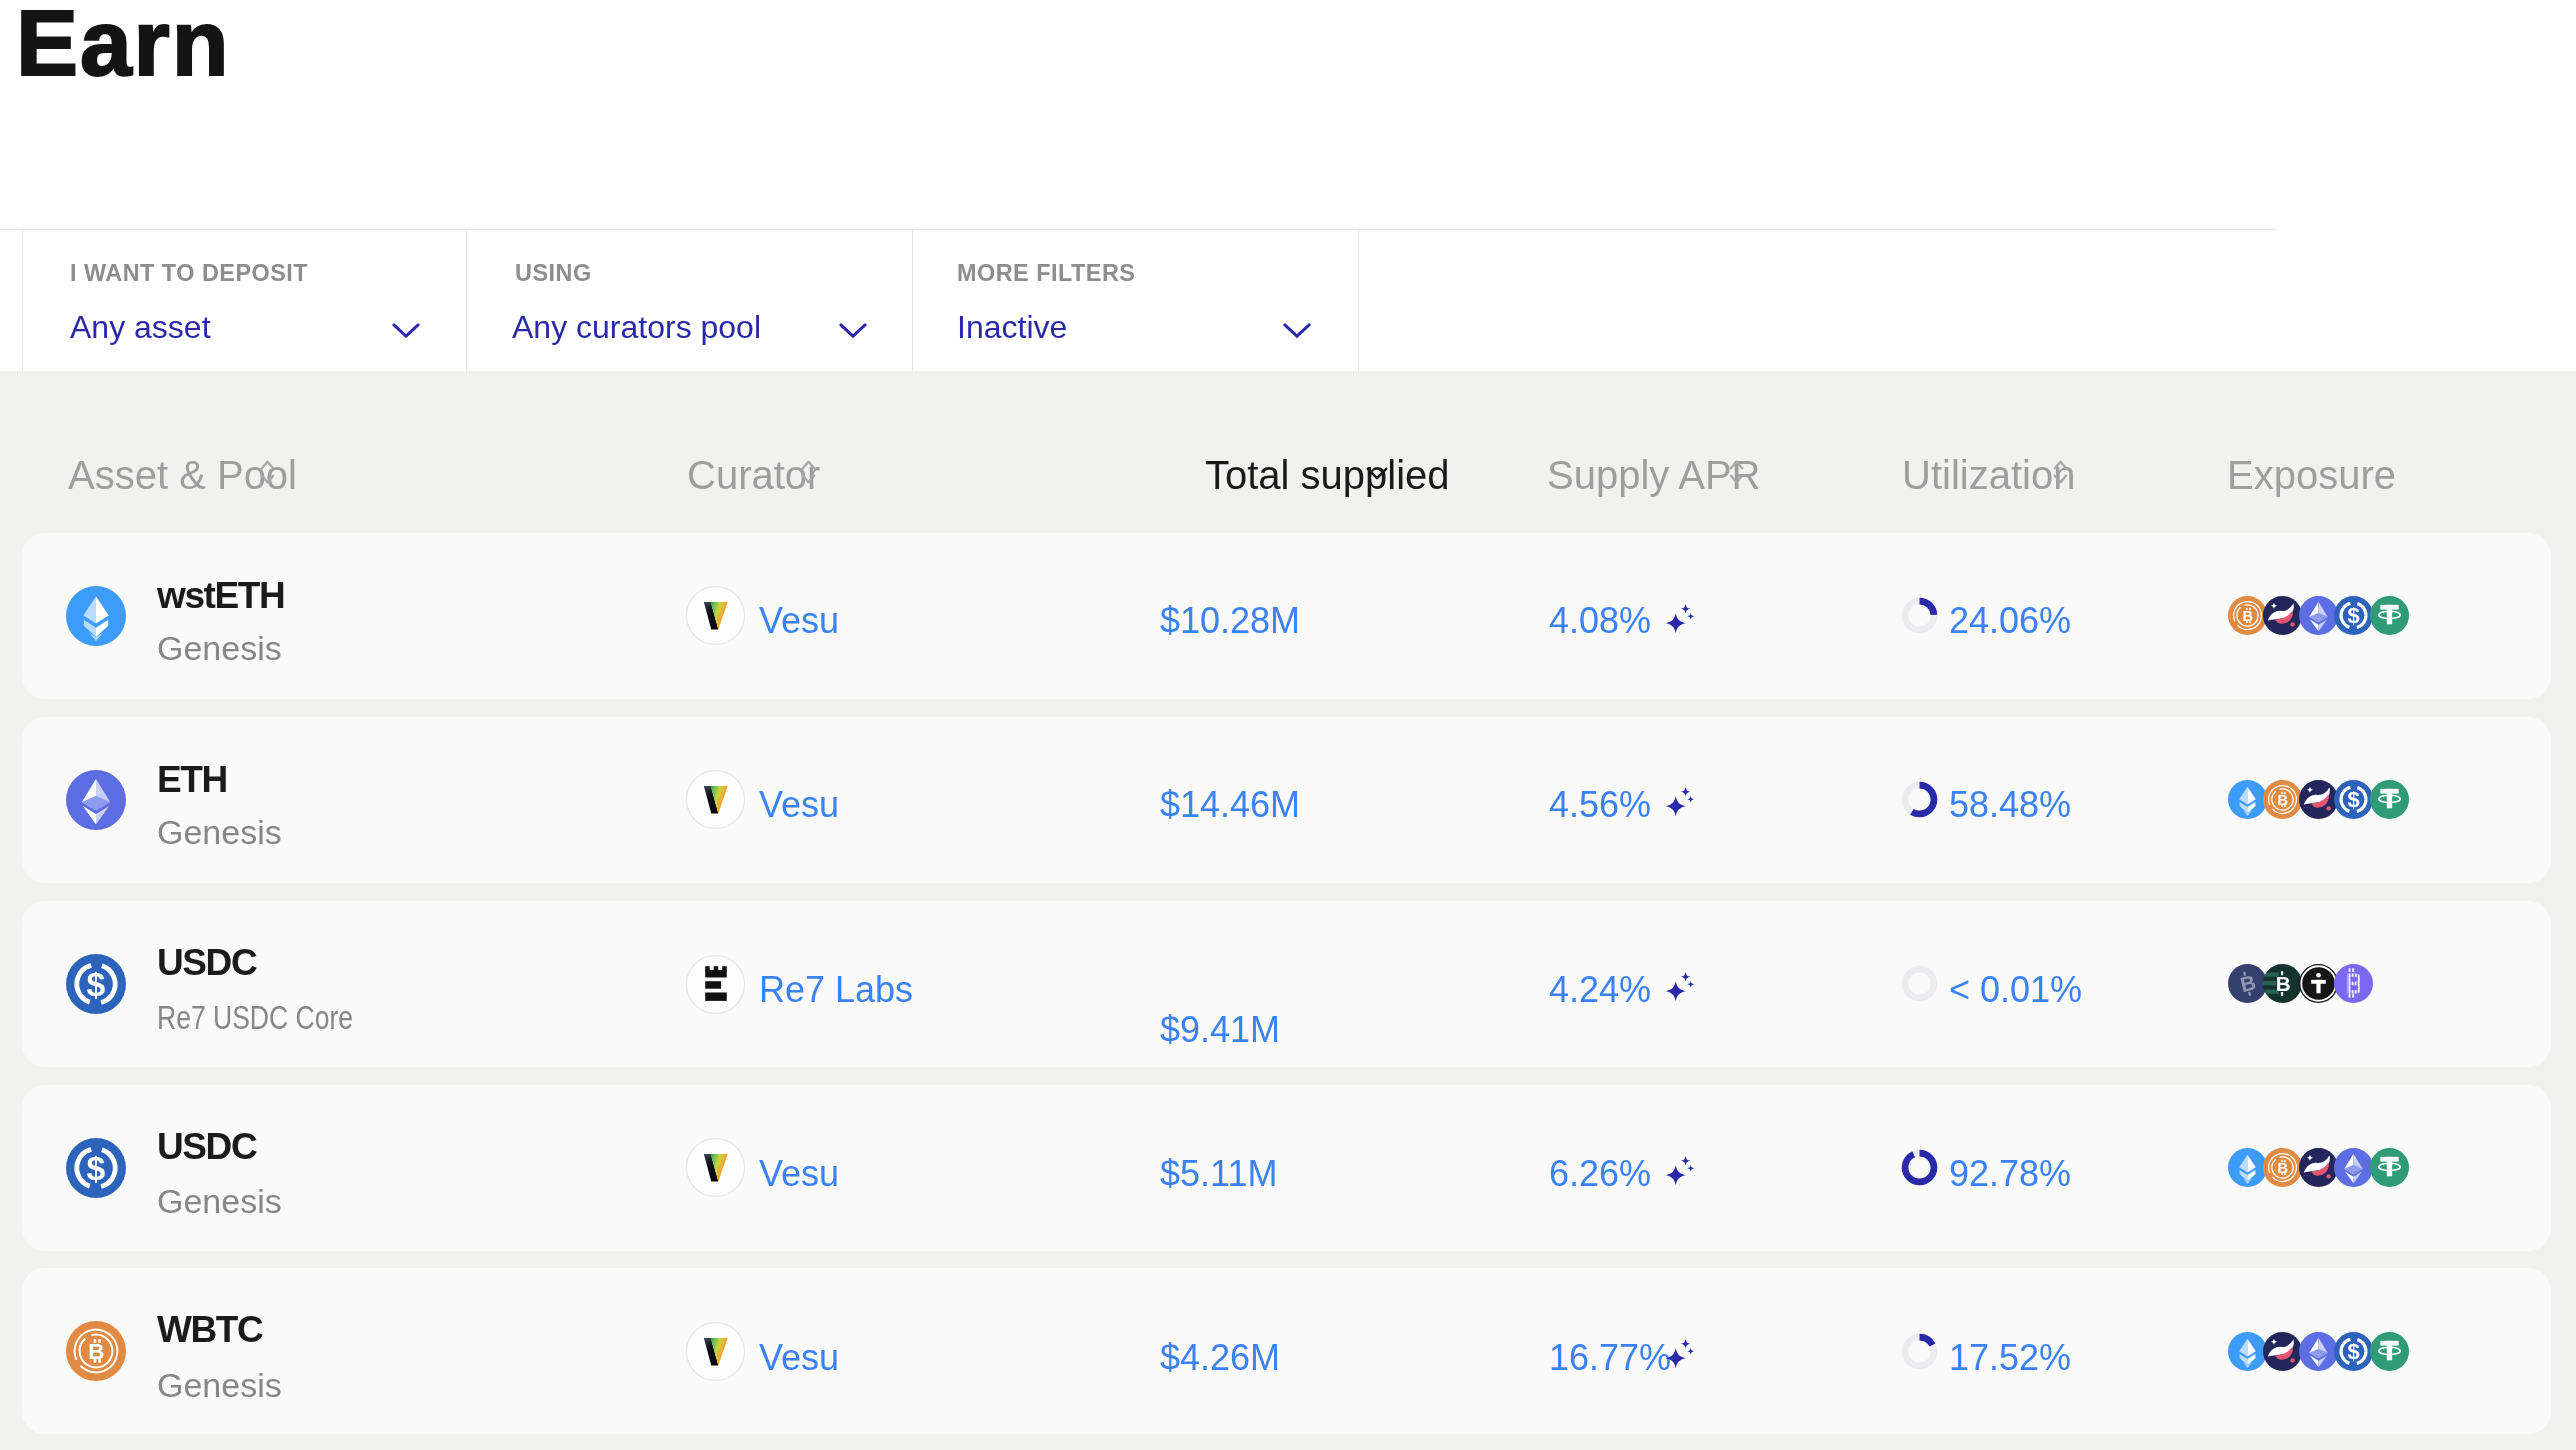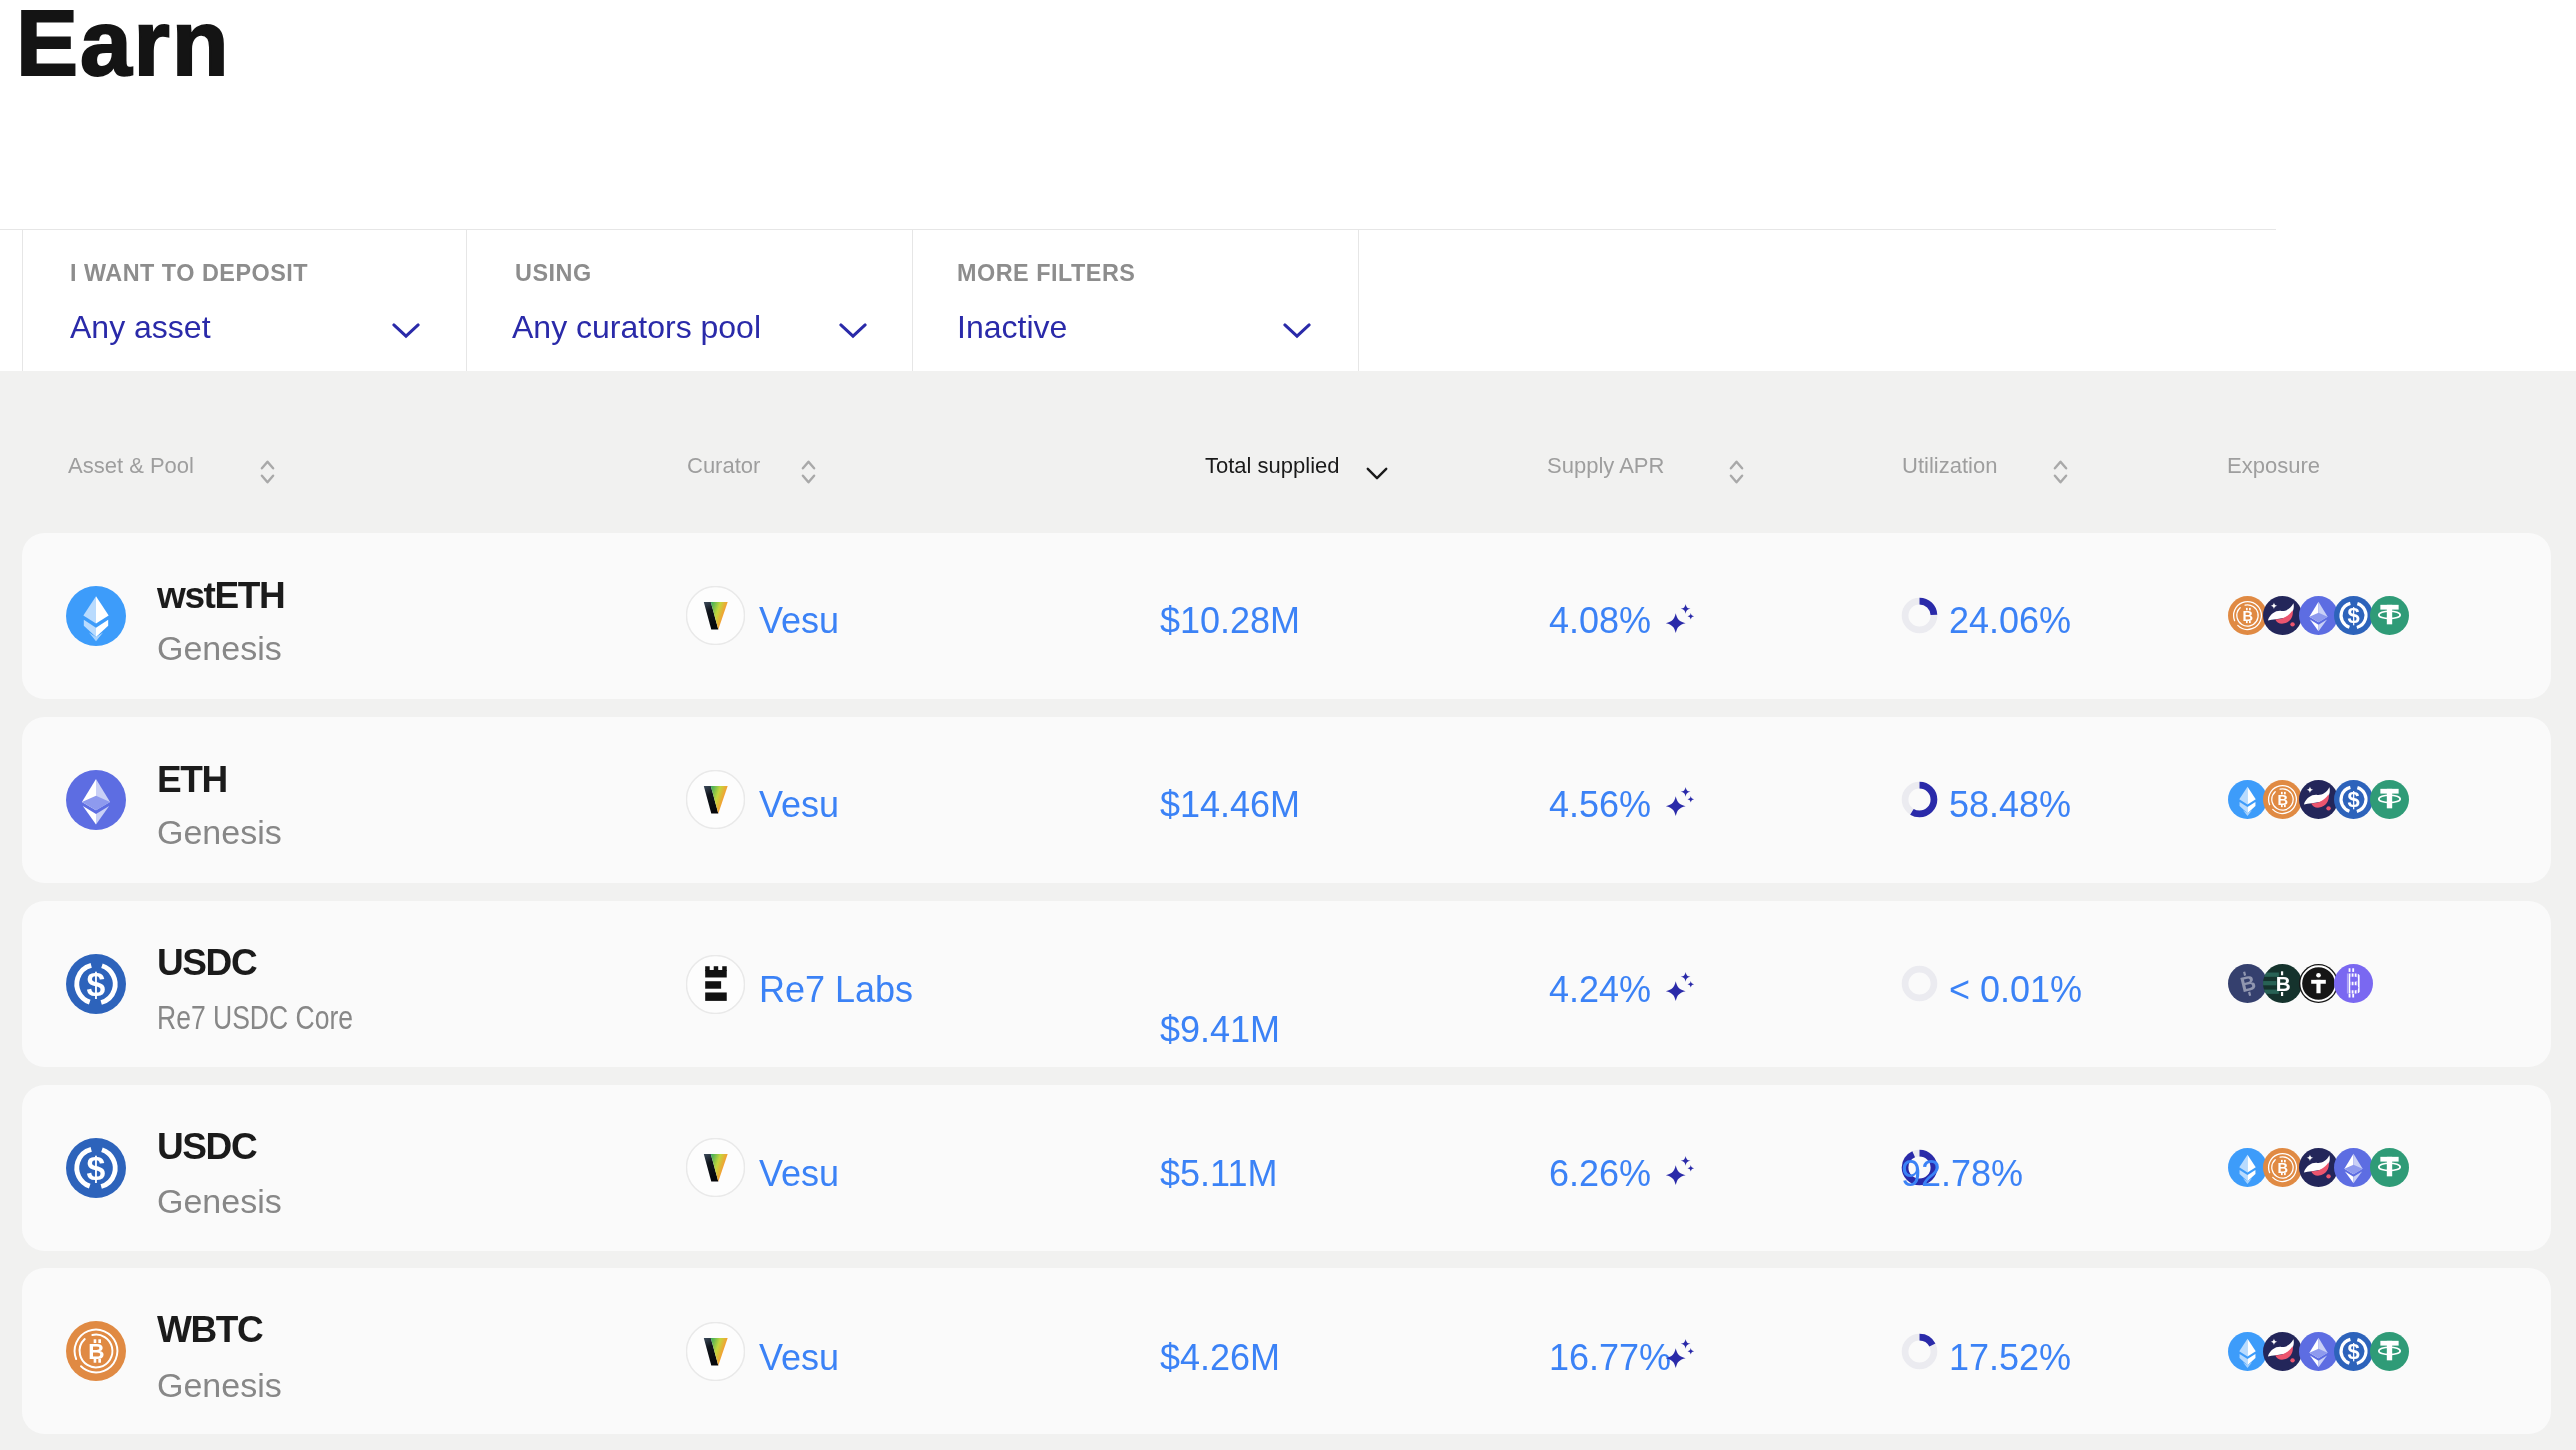--- a/index.html
+++ b/index.html
@@ -8,21 +8,21 @@
   .abs { position:absolute; }
   .title { left:16px; top:-2.8px; font-size:93px; font-weight:bold; color:#141414; letter-spacing:1.9px; line-height:1; -webkit-text-stroke:2.1px #141414; }
   .subtitle { left:22.5px; top:125px; font-size:34px; color:#7b7b7b; line-height:1; }
   .subtitle a { color:#2a2aa9; text-decoration:none; }
   .filterbar { left:0; top:229px; width:2276px; height:141px; border-top:0.9px solid #e6e6e6; background:#fff; }
   .vline { position:absolute; top:0; width:0.9px; height:141px; background:#e6e6e6; }
   .flabel { position:absolute; top:32px; font-size:23.4px; font-weight:bold; letter-spacing:0.5px; color:#8d8d8d; line-height:1; }
   .fvalue { position:absolute; top:81px; font-size:32px; color:#2a2aa9; line-height:1; }
   .chev { position:absolute; top:92px; }
   .graybg { left:0; top:371px; width:2576px; height:1079px; background:#f1f1f0; }
-  .hdr { top:455px; font-size:22px; color:#9e9e9e; line-height:1; }
+  .hdr { top:455px; font-size:40px; color:#9e9e9e; line-height:1; }
   .hdr.active { color:#1a1a1a; }
   .card { left:21.5px; width:2529px; height:166px; background:#fafafa; border-radius:22.5px; }
   .aname { font-size:37px; font-weight:600; color:#1b1b1b; letter-spacing:-1.4px; }
   .asub  { font-size:34px; color:#878787; }
   .cell  { font-size:36px; color:#3b82f6; }
 </style>
 </head>
 <body>
 <div id="page">
   <div class="abs title">Earn</div>
@@ -368,21 +368,21 @@
 <div class="abs cell" style="left:1549px; top:1156px; line-height:1">6.26%</div>
 <svg class="abs" style="left:1664px; top:1154px" width="31" height="34" viewBox="0 0 33 36">
 <path d="M12.5 12 C14.2 18.8 16.2 20.8 23 22.5 C16.2 24.2 14.2 26.2 12.5 33 C10.8 26.2 8.8 24.2 2 22.5 C8.8 20.8 10.8 18.8 12.5 12 Z" fill="#2a2aa9"></path>
 <path d="M23 2 C23.8 5.6 24.6 6.4 28.2 7.2 C24.6 8 23.8 8.8 23 12.4 C22.2 8.8 21.4 8 17.8 7.2 C21.4 6.4 22.2 5.6 23 2 Z" fill="#2a2aa9"></path>
 <path d="M28.5 11.5 C29.1 13.9 29.6 14.4 32 15 C29.6 15.6 29.1 16.1 28.5 18.5 C27.9 16.1 27.4 15.6 25 15 C27.4 14.4 27.9 13.9 28.5 11.5 Z" fill="#2a2aa9"></path>
 </svg>
 <svg class="abs" style="left:1899px; top:1147px" width="41" height="41" viewBox="0 0 44 44">
 <circle cx="22" cy="22" r="15.5" fill="none" stroke="#ebebf0" stroke-width="7.2"></circle>
 <circle cx="22" cy="22" r="15.5" fill="none" stroke="#2a2aa9" stroke-width="7.2" stroke-dasharray="90.36 97.39" transform="rotate(-90 22 22)"></circle>
 </svg>
-<div class="abs cell" style="left:1901px; top:1156px; line-height:1">92.78%</div>
+<div class="abs cell" style="left:1949px; top:1156px; line-height:1">92.78%</div>
 <svg class="abs" style="left:2228px; top:1148px" width="39" height="39" viewBox="0 0 64 64">
 <circle cx="32" cy="32" r="32" fill="#3d9cfa"></circle>
 <polygon points="32,11 18.5,31.5 32,40" fill="#b9dbfe"></polygon>
 <polygon points="32,11 45.5,31.5 32,40" fill="#ffffff"></polygon>
 <polygon points="19,36 32,44.5 32,54.5 19,42.5" fill="#b9dbfe"></polygon>
 <polygon points="45,36 32,44.5 32,54.5 45,42.5" fill="#ffffff"></polygon>
 <polygon points="24.5,49.5 32,59 39.5,49.5 32,54.5" fill="#ffffff" opacity="0.55"></polygon>
 </svg>
 <svg class="abs" style="left:2263px; top:1148px" width="39" height="39" viewBox="0 0 64 64">
 <circle cx="32" cy="32" r="32" fill="#e08a43"></circle>

